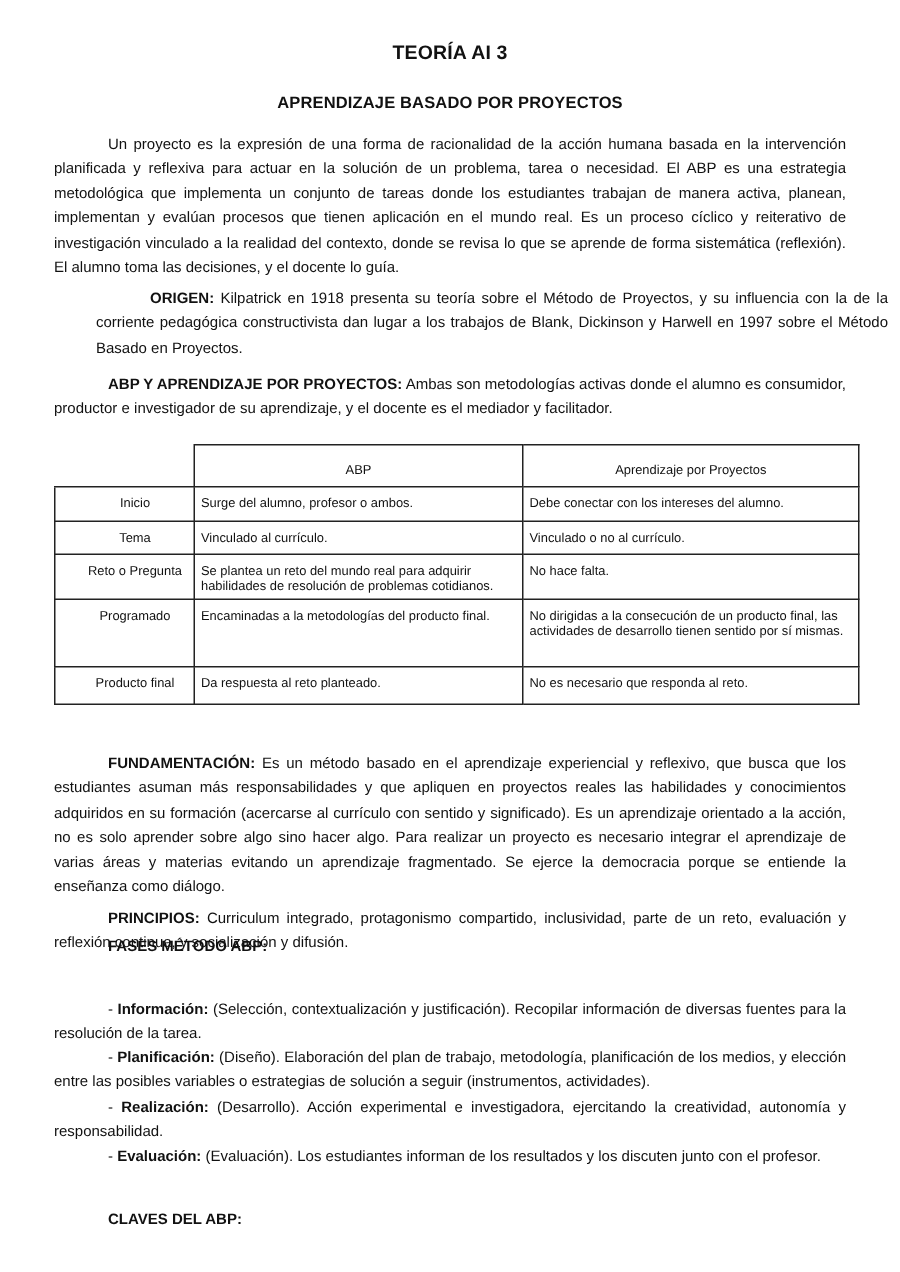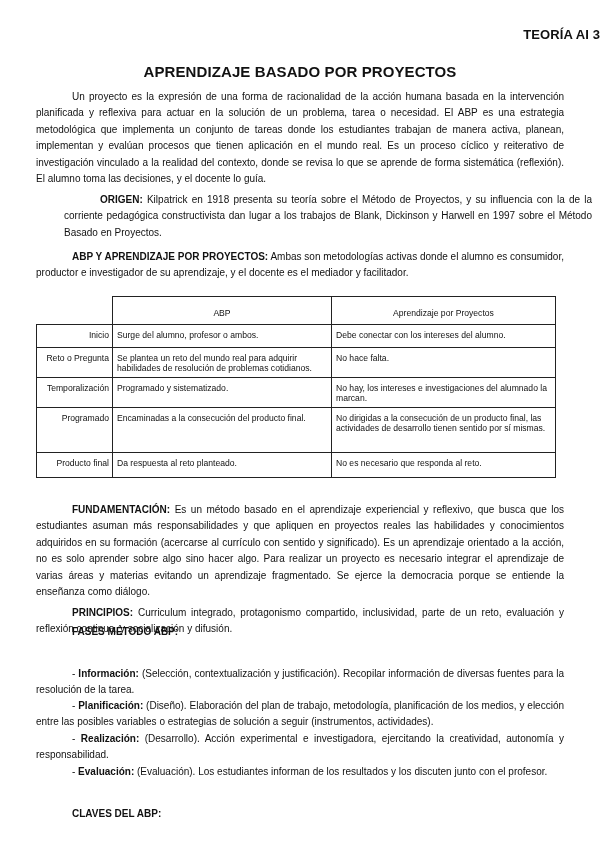--- a/index.html
+++ b/index.html
@@ -1,28 +1,28 @@
 <!DOCTYPE html>
 <html><head>
 <meta charset="utf-8">
 <style>
   html, body { margin: 0; padding: 0; background: #ffffff; }
   body { width: 600px; height: 848px; position: relative; overflow: hidden;
          font-family: "Liberation Sans", "DejaVu Sans", sans-serif; color: #111; }
   .title { position: absolute; left: 0; width: 600px; text-align: center; font-weight: bold; }
-  .t1 { top: 27px; font-size: 13px; letter-spacing: 0.1px; text-align: right; }
-  .t2 { top: 63px; font-size: 15px; letter-spacing: 0.1px; }
+  .t1 { top: 27px; font-size: 13px; letter-spacing: 0.1px; }
+  .t2 { top: 63px; font-size: 11px; letter-spacing: 0.1px; }
   .para { position: absolute; left: 36px; width: 528px; font-size: 10px; line-height: 16.4px;
           text-align: justify; }
   .para b { font-weight: bold; }
   .line-ind { text-indent: 36px; }
   table.cmp { position: absolute; left: 36px; top: 296px; border-collapse: collapse;
               font-size: 8.6px; line-height: 10.5px; }
   table.cmp td { border: 1px solid #222; padding: 3px 4px; vertical-align: top; }
-  table.cmp td.rh { text-align: right; width: 72px; padding-left: 0; padding-right: 3px; }
+  table.cmp td.rh { text-align: center; width: 72px; padding-left: 17px; padding-right: 3px; }
   table.cmp td.c2 { width: 210px; }
   table.cmp td.c3 { width: 215px; }
   table.cmp td.blank { border-top: none; border-left: none; }
   table.cmp td.hd { text-align: center; padding-top: 11px; padding-bottom: 5px; }
   table.cmp td.tx { vertical-align: top; padding-top: 5px; }
 </style>
 </head>
 <body>
 
 <div class="title t1">TEORÍA AI 3</div>
@@ -39,33 +39,33 @@
       <tr>
     <td class="rh blank"></td>
     <td class="c2 hd">ABP</td>
     <td class="c3 hd">Aprendizaje por Proyectos</td>
   </tr>
   <tr style="height:23px;">
     <td class="rh tx">Inicio</td>
     <td class="c2 tx">Surge del alumno, profesor o ambos.</td>
     <td class="c3 tx">Debe conectar con los intereses del alumno.</td>
   </tr>
+  <tr style="height:22px;">
+    <td class="rh tx">Tema</td>
+    <td class="c2 tx">Vinculado al currículo.</td>
+    <td class="c3 tx">Vinculado o no al currículo.</td>
+  </tr>
   <tr style="height:29px;">
     <td class="rh tx">Reto o Pregunta</td>
     <td class="c2 tx">Se plantea un reto del mundo real para adquirir habilidades de resolución de problemas cotidianos.</td>
     <td class="c3 tx">No hace falta.</td>
   </tr>
-  <tr style="height:29px;">
-    <td class="rh tx">Temporalización</td>
-    <td class="c2 tx">Programado y sistematizado.</td>
-    <td class="c3 tx">No hay, los intereses e investigaciones del alumnado la marcan.</td>
-  </tr>
   <tr style="height:45px;">
     <td class="rh tx">Programado</td>
-    <td class="c2 tx">Encaminadas a la consecución del producto final.</td>
+    <td class="c2 tx">Encaminadas a la metodologías del producto final.</td>
     <td class="c3 tx">No dirigidas a la consecución de un producto final, las actividades de desarrollo tienen sentido por sí mismas.</td>
   </tr>
   <tr style="height:25px;margin-left:12px;">
     <td class="rh tx">Producto final</td>
     <td class="c2 tx">Da respuesta al reto planteado.</td>
     <td class="c3 tx">No es necesario que responda al reto.</td>
   </tr>
 </tbody>
   </table>
 

